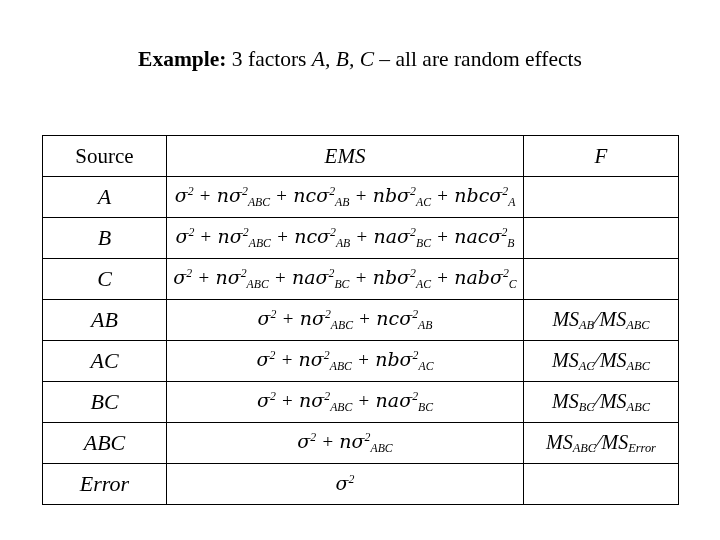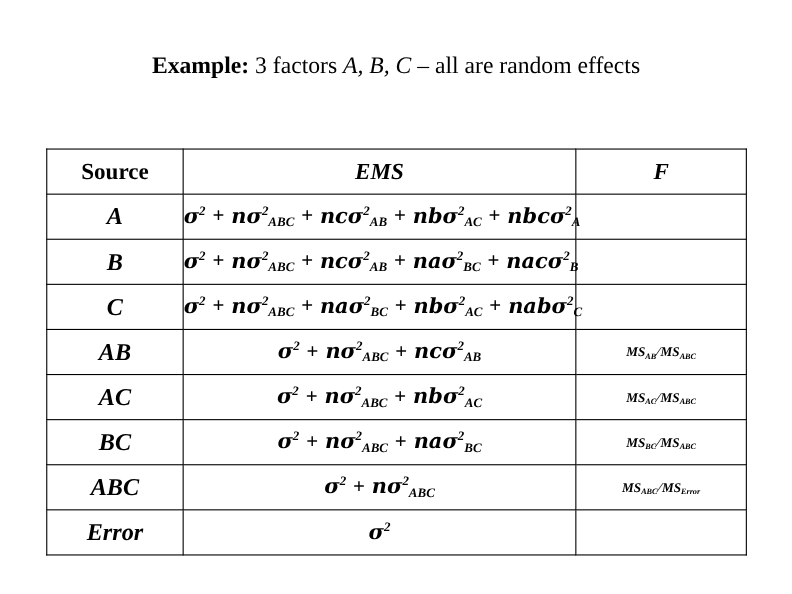--- a/index.html
+++ b/index.html
@@ -32,21 +32,20 @@
   .title b { font-weight: bold; }
   .title i { font-style: italic; }
 
   table.ems {
     position: absolute;
     left: 42px;
     top: 135px;
     width: 636px;
     border-collapse: collapse;
     table-layout: fixed;
-    font-weight: bold;
   }
   table.ems td {
     border: 1.6px solid #000000;
     padding: 0;
     vertical-align: middle;
     text-align: center;
     height: 40px;
   }
   col.c-source { width: 124px; }
   col.c-ems    { width: 357px; }
@@ -63,21 +62,21 @@
     font-size: 22px;
     font-style: italic;
   }
   .math {
     font-size: 19px;
     font-style: italic;
     white-space: nowrap;
     line-height: 1;
   }
   .fcell {
-    font-size: 12px;
+    font-size: 20px;
     font-style: italic;
     white-space: nowrap;
   }
   
   .sym { font-family: "DejaVu Serif", serif; font-style: italic; }
   sub, sup {
     font-size: 0.62em;
     font-style: italic;
   }
   sup { vertical-align: 0.62em; }

